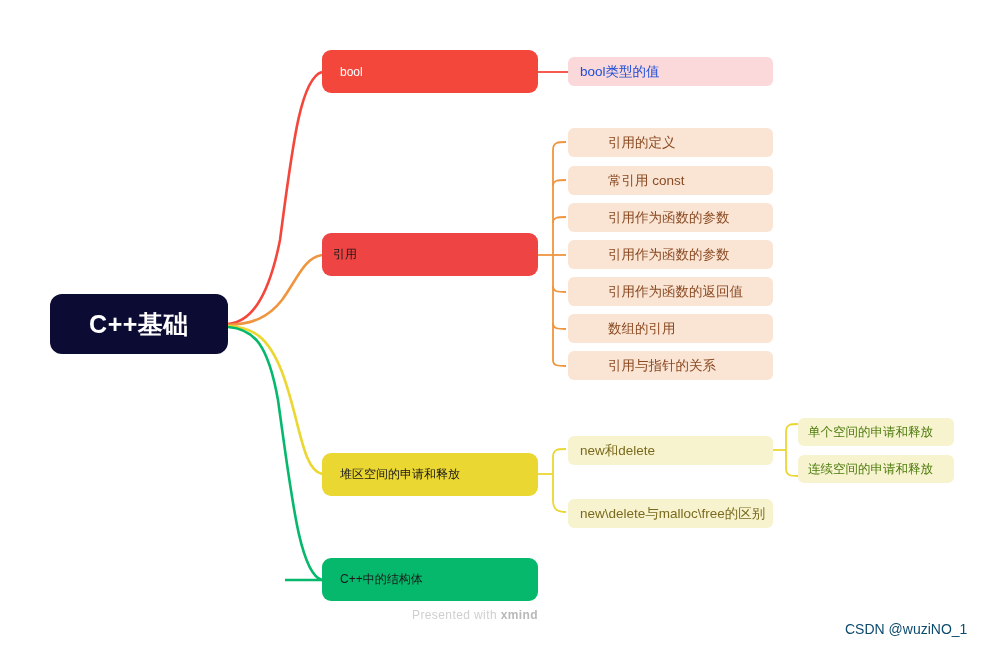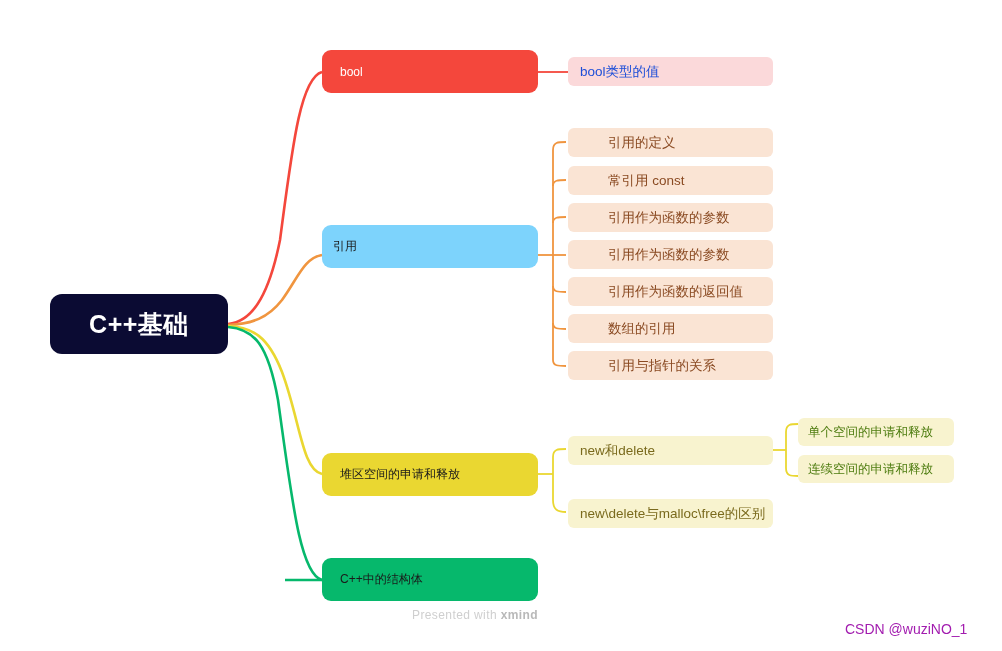--- a/index.html
+++ b/index.html
@@ -51,21 +51,21 @@
   .branch {
     left: 322px;
     width: 216px;
     height: 43px;
     border-radius: 9px;
     padding-left: 18px;
     font-size: 12px;
     font-weight: normal;
   }
   .branch-bool   { top: 50px;  background: #f4473c; color: #ffffff; }
-  .branch-ref    { top: 225px; background: #7dd3fc; color: #1a1a1a; padding-left: 11px; }
+  .branch-ref    { top: 233px; background: #ef4444; color: #1a1a1a; padding-left: 11px; }
   .branch-heap   { top: 453px; background: #ead731; color: #1a1a1a; }
   .branch-struct { top: 558px; background: #06b86c; color: #1a1a1a; }
 
   
   .leaf {
     left: 568px;
     width: 205px;
     height: 29px;
     border-radius: 6px;
     padding-left: 12px;
@@ -97,21 +97,21 @@
   }
   .watermark-xmind b {
     color: #b9b9b9;
     font-weight: bold;
   }
   .watermark-csdn {
     position: absolute;
     left: 845px;
     top: 621px;
     font-size: 14px;
-    color: #a21caf;
+    color: #0c4a6e;
   }
 </style>
 </head>
 <body>
 
 <div id="canvas">
 
   <svg id="edges" viewBox="0 0 1002 651" xmlns="http://www.w3.org/2000/svg">
 
     <path d="M228,324 C250,322 268,300 280,240 C292,150 300,78 322,72" fill="none" stroke="#f4473c" stroke-width="2.6"></path>

